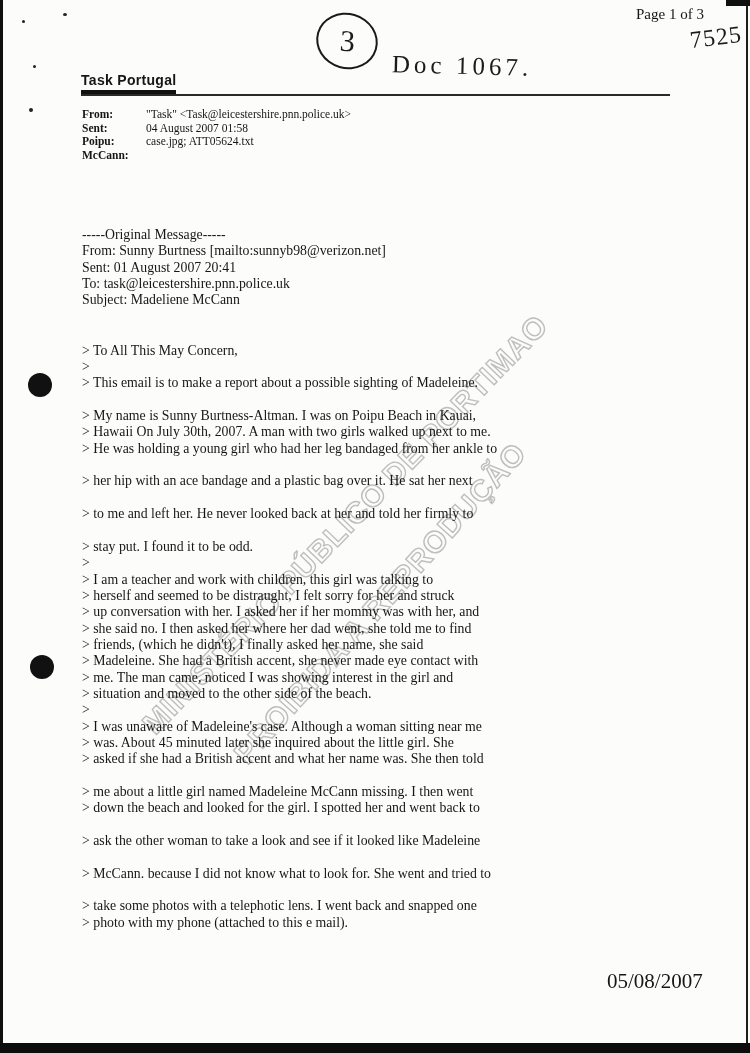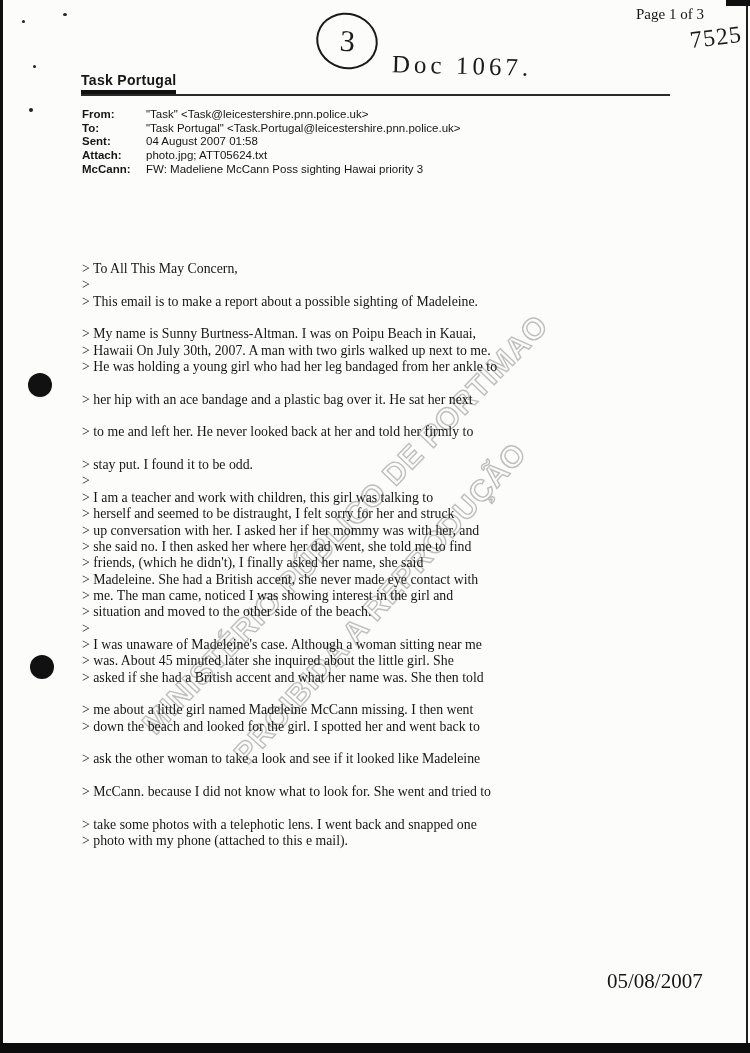--- a/index.html
+++ b/index.html
@@ -23,21 +23,21 @@
   .doc-title{
     position:absolute;left:81px;top:72px;
     font-family:"Liberation Sans",sans-serif;font-weight:bold;font-size:14px;
     letter-spacing:.3px;border-bottom:4px solid #111;padding-bottom:2px;
   }
   .title-rule{position:absolute;left:81px;top:94px;width:589px;height:2px;background:#2a2a2a;}
   .email-header{
     position:absolute;left:82px;top:108px;
     font-family:"Liberation Sans",sans-serif;font-size:11.5px;line-height:13.7px;
   }
-  .hrow{display:flex;}
+  .hrow{display:flex;font-family:Liberation Serif, serif;}
   .hrow .lbl{flex:0 0 64px;font-weight:bold;}
   .hrow .val{white-space:nowrap;}
   
   .message{position:absolute;left:82px;top:227px;width:560px;z-index:2;}
   .pre{white-space:pre-wrap;font-size:13.8px;line-height:16.35px;}
   .body-block{margin-top:34px;}
   .footer-date{position:absolute;left:607px;top:969px;font-size:21px;}
   
   .hw{font-family:cursive;color:#1b1b1b;}
   .hw-7525{position:absolute;left:690px;top:24px;font-size:24px;transform:rotate(-7deg);letter-spacing:1px;}
@@ -91,38 +91,38 @@
 
   <div class="doc-title">Task Portugal</div>
   <div class="title-rule"></div>
 
   <div class="email-header">
     <div class="hrow">
       <span class="lbl">From:</span>
       <span class="val">"Task" &lt;Task@leicestershire.pnn.police.uk&gt;</span>
     </div>
     <div class="hrow">
-      <span class="lbl">To:</span>
-      <span class="val">"Task Portugal" &lt;Task.Portugal@leicestershire.pnn.police.uk&gt;</span>
-    </div>
-    <div class="hrow">
       <span class="lbl">Sent:</span>
       <span class="val">04 August 2007 01:58</span>
     </div>
     <div class="hrow">
-      <span class="lbl">Attach:</span>
-      <span class="val">photo.jpg; ATT05624.txt</span>
+      <span class="lbl">Poipu:</span>
+      <span class="val">case.jpg; ATT05624.txt</span>
     </div>
     <div class="hrow">
       <span class="lbl">McCann:</span>
-      <span class="val">FW: Madeliene McCann Poss sighting Hawai priority 3</span>
     </div>
   </div>
 
   <div class="message">
+    <div class="pre">-----Original Message-----
+From: Sunny Burtness [mailto:sunnyb98@verizon.net]
+Sent: 01 August 2007 20:41
+To: task@leicestershire.pnn.police.uk
+Subject: Madeliene McCann</div>
     <div class="pre body-block">&gt; To All This May Concern,
 &gt;
 &gt; This email is to make a report about a possible sighting of Madeleine.
 
 &gt; My name is Sunny Burtness-Altman. I was on Poipu Beach in Kauai,
 &gt; Hawaii On July 30th, 2007. A man with two girls walked up next to me.
 &gt; He was holding a young girl who had her leg bandaged from her ankle to
 
 &gt; her hip with an ace bandage and a plastic bag over it. He sat her next
 

